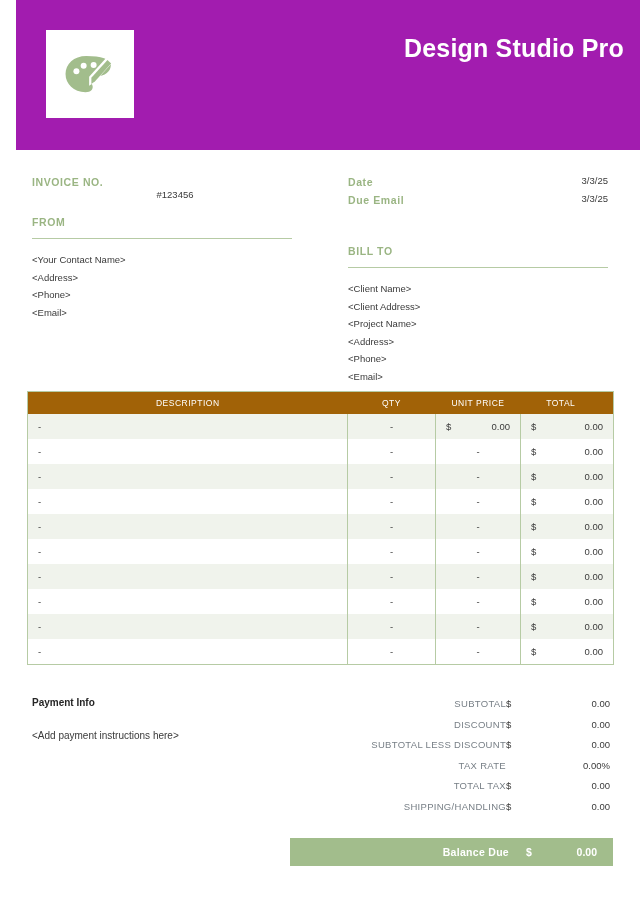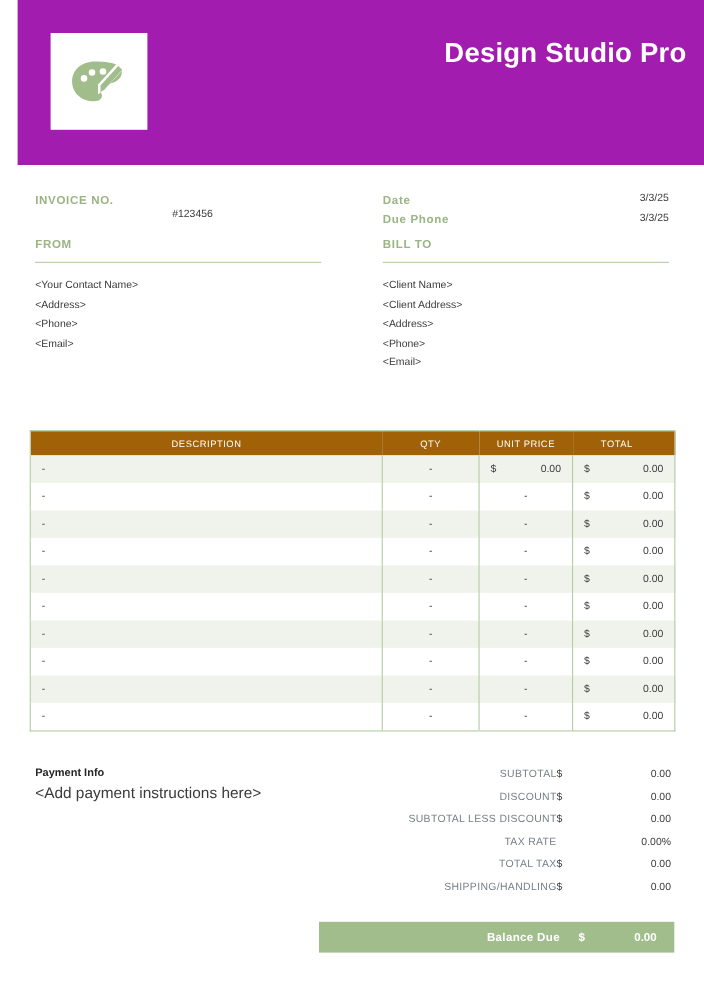--- a/index.html
+++ b/index.html
@@ -99,21 +99,21 @@
   }
 
   
   .addr-left {
     position: absolute;
     left: 32px; top: 216px;
     width: 260px;
   }
   .addr-right {
     position: absolute;
-    left: 348px; top: 216px;
+    left: 348px; top: 245px;
     width: 260px;
   }
   .addr-title {
     color: #9ab583;
     font-size: 10.5px;
     font-weight: bold;
     letter-spacing: 0.6px;
     padding-bottom: 10px;
     border-bottom: 1px solid #b6cba4;
   }
@@ -199,23 +199,23 @@
     width: 280px;
   }
   .pay-title {
     color: #262626;
     font-size: 10px;
     font-weight: bold;
     line-height: 16px;
   }
   .pay-text {
     color: #3a3a3a;
-    font-size: 14px;
+    font-size: 10px;
     line-height: 18px;
-    margin-top: 0;
+    margin-top: 16px;
   }
 
   .totals {
     position: absolute;
     right: 30px; top: 694px;
     width: 330px;
   }
   .tot-row {
     position: relative;
     height: 20.5px;
@@ -303,41 +303,42 @@
       <span class="lbl-green">INVOICE NO.</span>
       <span class="meta-val-center">#123456</span>
     </div>
   </div>
   <div class="meta-right">
     <div class="meta-row">
       <span class="lbl-green">Date</span>
       <span class="meta-val-right">3/3/25</span>
     </div>
     <div class="meta-row">
-      <span class="lbl-green">Due Phone</span>
+      <span class="lbl-green">Due Email</span>
       <span class="meta-val-right">3/3/25</span>
     </div>
   </div>
 </div>
 
 <div class="addr-left">
   <div class="addr-title">FROM</div>
   <div class="addr-lines">
     <div>&lt;Your Contact Name&gt;</div>
     <div>&lt;Address&gt;</div>
     <div>&lt;Phone&gt;</div>
     <div>&lt;Email&gt;</div>
   </div>
 </div>
 
 <div class="addr-right">
   <div class="addr-title">BILL TO</div>
   <div class="addr-lines">
     <div>&lt;Client Name&gt;</div>
     <div>&lt;Client Address&gt;</div>
+    <div>&lt;Project Name&gt;</div>
     <div>&lt;Address&gt;</div>
     <div>&lt;Phone&gt;</div>
     <div>&lt;Email&gt;</div>
   </div>
 </div>
 
 <table class="items">
   <colgroup>
     <col class="col-desc">
       <col class="col-qty">

